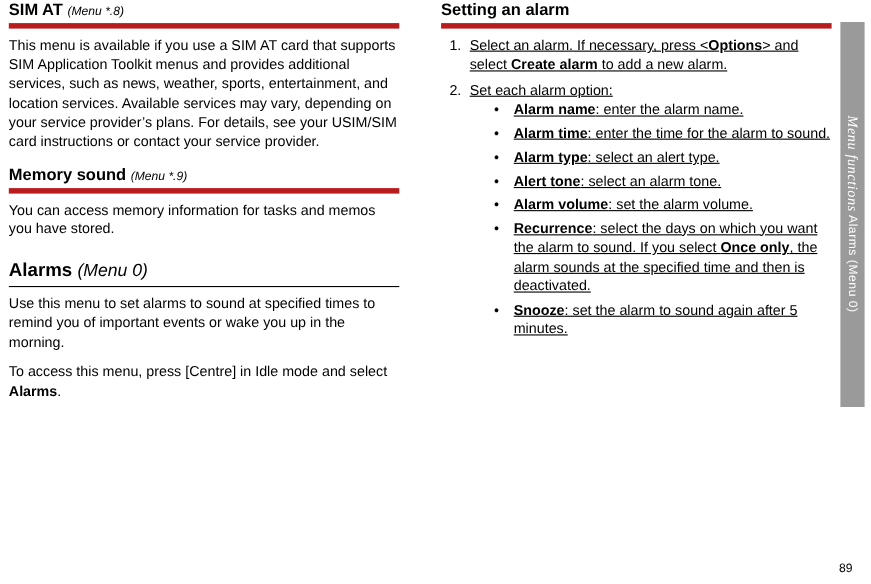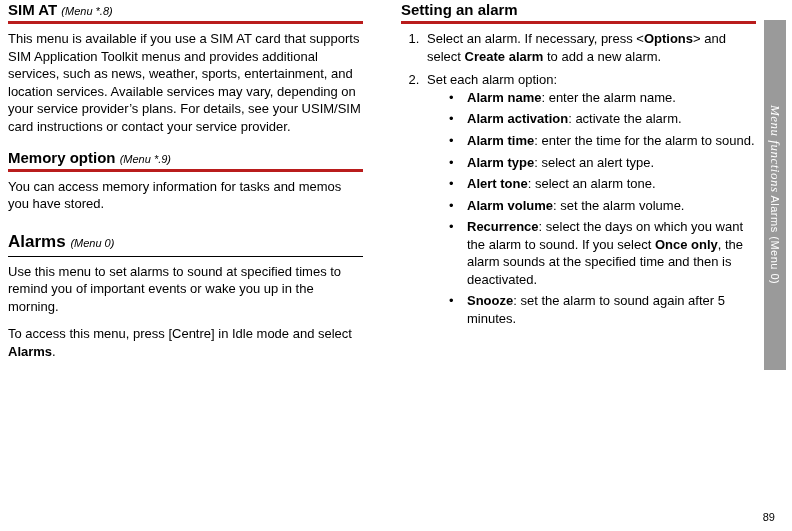--- a/index.html
+++ b/index.html
@@ -20,54 +20,55 @@
   .col {
     width: 365px;
     padding: 0 10px 0 0;
   }
   .col + .col {
     margin-left: 28px;
   }
   .sec-heading {
     font-weight: bold;
     font-size: 15px;
-    border-bottom: 3px solid #b91c1c;
+    border-bottom: 5px solid #b91c1c;
     padding-bottom: 1px;
     margin-bottom: 6px;
   }
   .sec-heading .menu-ref {
     font-weight: normal;
     font-style: italic;
     font-size: 11px;
   }
   .big-heading {
     font-weight: bold;
     font-size: 17px;
     border-bottom: 1px solid #000;
     padding-bottom: 2px;
     margin-bottom: 6px;
     margin-top: 18px;
   }
   .big-heading .menu-ref {
     font-weight: normal;
     font-style: italic;
-    font-size: 11px;
+    font-size: 16px;
     margin-top: 12px;
   }
   .para {
     margin-bottom: 10px;
   }
   ol {
     list-style-position: outside;
     padding-left: 22px;
     margin-bottom: 6px;
   }
   ol > li {
     margin-bottom: 6px;
     padding-left: 4px;
+    text-decoration: underline;
   }
   ul.bullets {
     list-style: none;
     padding-left: 22px;
   }
   ul.bullets > li {
     position: relative;
     padding-left: 18px;
     margin-bottom: 4px;
   }
@@ -113,21 +114,21 @@
 
 <div class="page">
   <div class="col">
     <div class="sec-heading">
       <span>SIM AT</span>
       <span class="menu-ref">(Menu *.8)</span>
     </div>
     <p class="para">This menu is available if you use a SIM AT card that supports SIM Application Toolkit menus and provides additional services, such as news, weather, sports, entertainment, and location services. Available services may vary, depending on your service provider’s plans. For details, see your USIM/SIM card instructions or contact your service provider.</p>
 
     <div class="sec-heading" style="margin-top:12px;">
-      <span>Memory option</span>
+      <span>Memory sound</span>
       <span class="menu-ref">(Menu *.9)</span>
     </div>
     <p class="para">You can access memory information for tasks and memos you have stored.</p>
 
     <div class="big-heading">
       <span>Alarms</span>
       <span class="menu-ref">(Menu 0)</span>
     </div>
     <p class="para">Use this menu to set alarms to sound at specified times to remind you of important events or wake you up in the morning.</p>
     <p class="para">
@@ -140,21 +141,20 @@
       <span>Setting an alarm</span>
     </div>
     <ol>
       <li>
         <span>Select an alarm. If necessary, press &lt;</span><span class="b">Options</span><span>&gt; and select </span><span class="b">Create alarm</span><span> to add a new alarm.</span>
       </li>
       <li>
         <span>Set each alarm option:</span>
         <ul class="bullets" id="opts-list">
             <li><span class="b">Alarm name</span><span>: enter the alarm name.</span></li>
-            <li><span class="b">Alarm activation</span><span>: activate the alarm.</span></li>
             <li><span class="b">Alarm time</span><span>: enter the time for the alarm to sound.</span></li>
             <li><span class="b">Alarm type</span><span>: select an alert type.</span></li>
             <li><span class="b">Alert tone</span><span>: select an alarm tone.</span></li>
             <li><span class="b">Alarm volume</span><span>: set the alarm volume.</span></li>
             <li><span class="b">Recurrence</span><span>: select the days on which you want the alarm to sound. If you select </span><span class="b">Once only</span><span>, the alarm sounds at the specified time and then is deactivated.</span></li>
             <li><span class="b">Snooze</span><span>: set the alarm to sound again after 5 minutes.</span></li>
           </ul>
       </li>
     </ol>
   </div>

